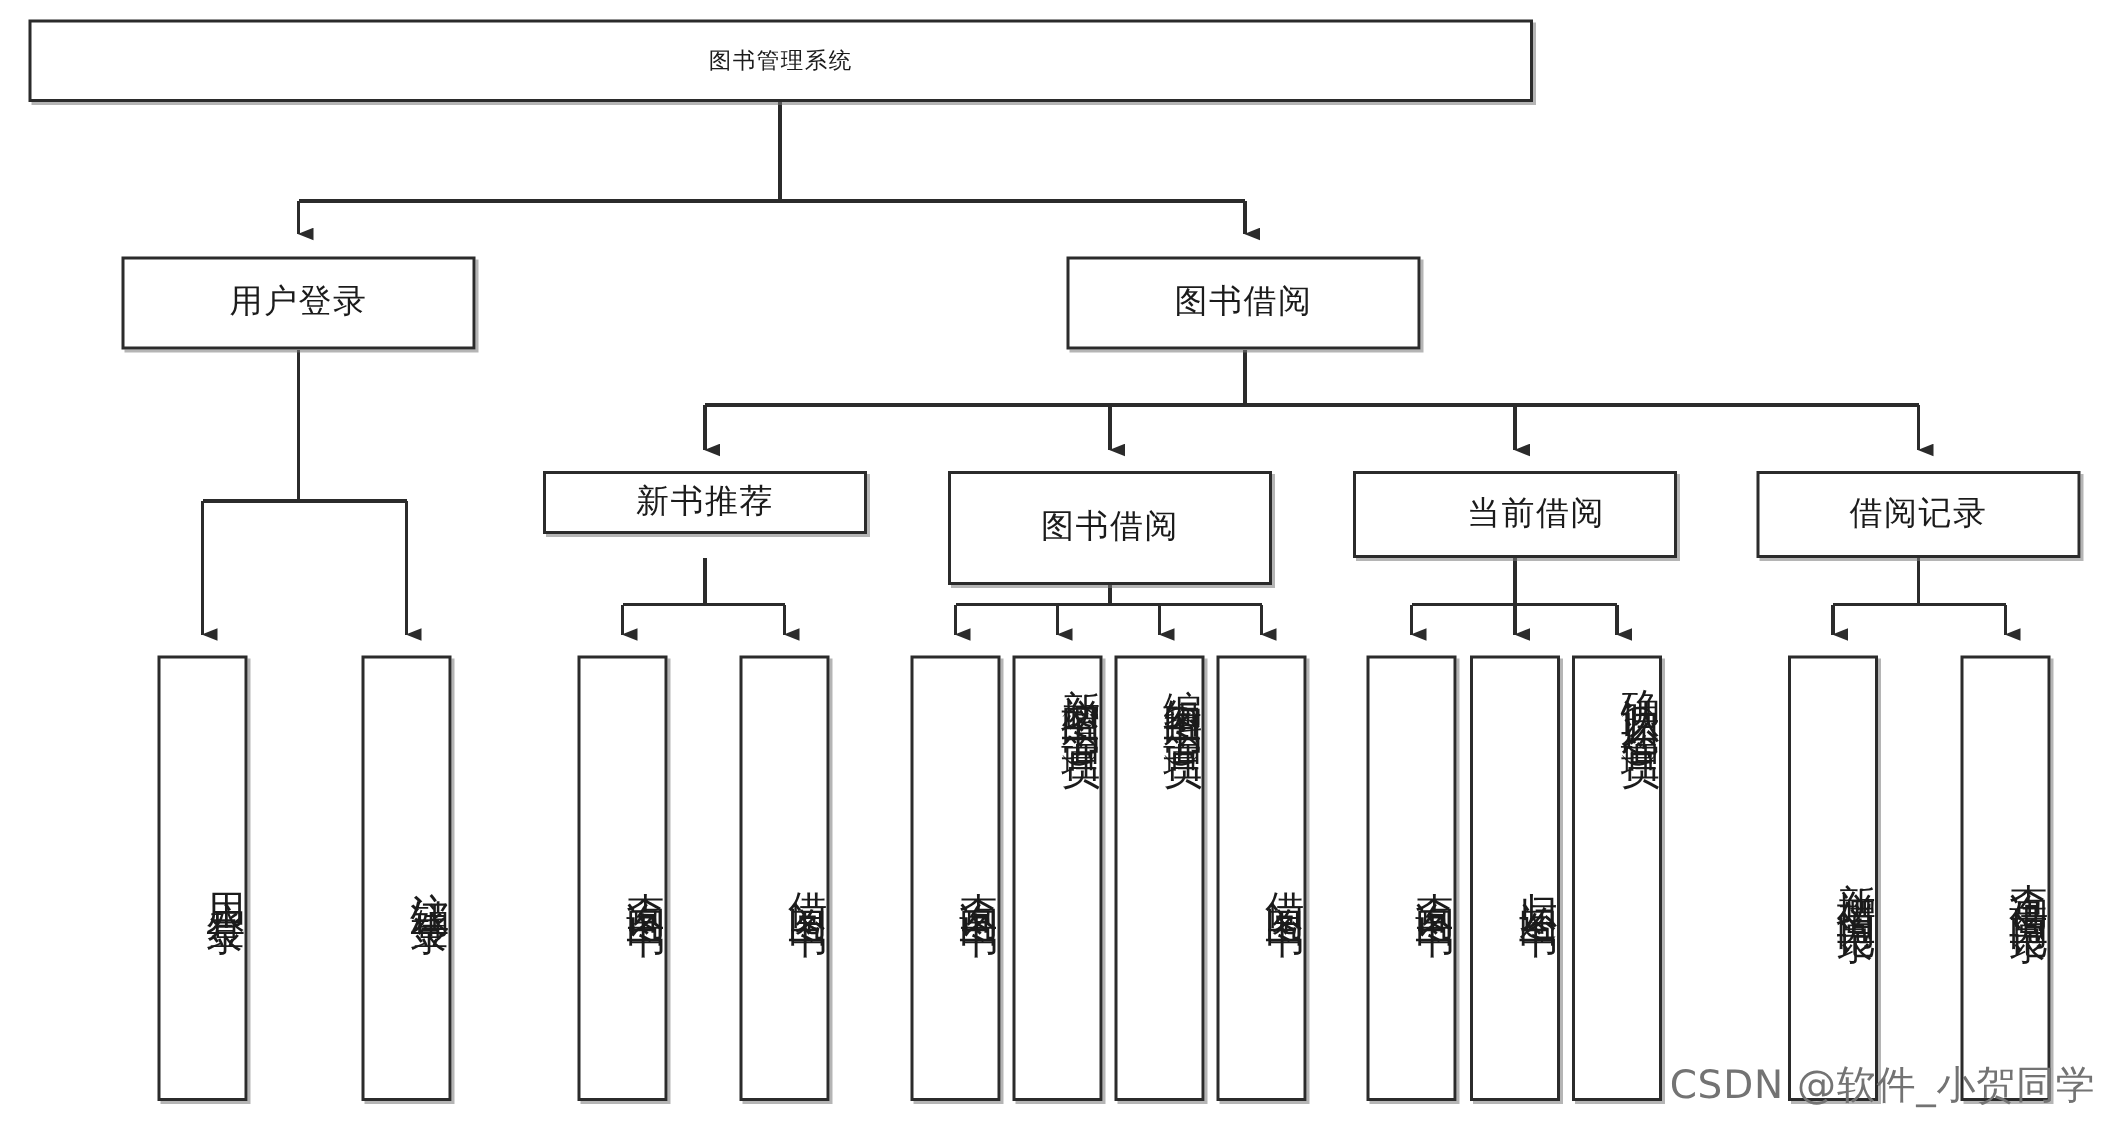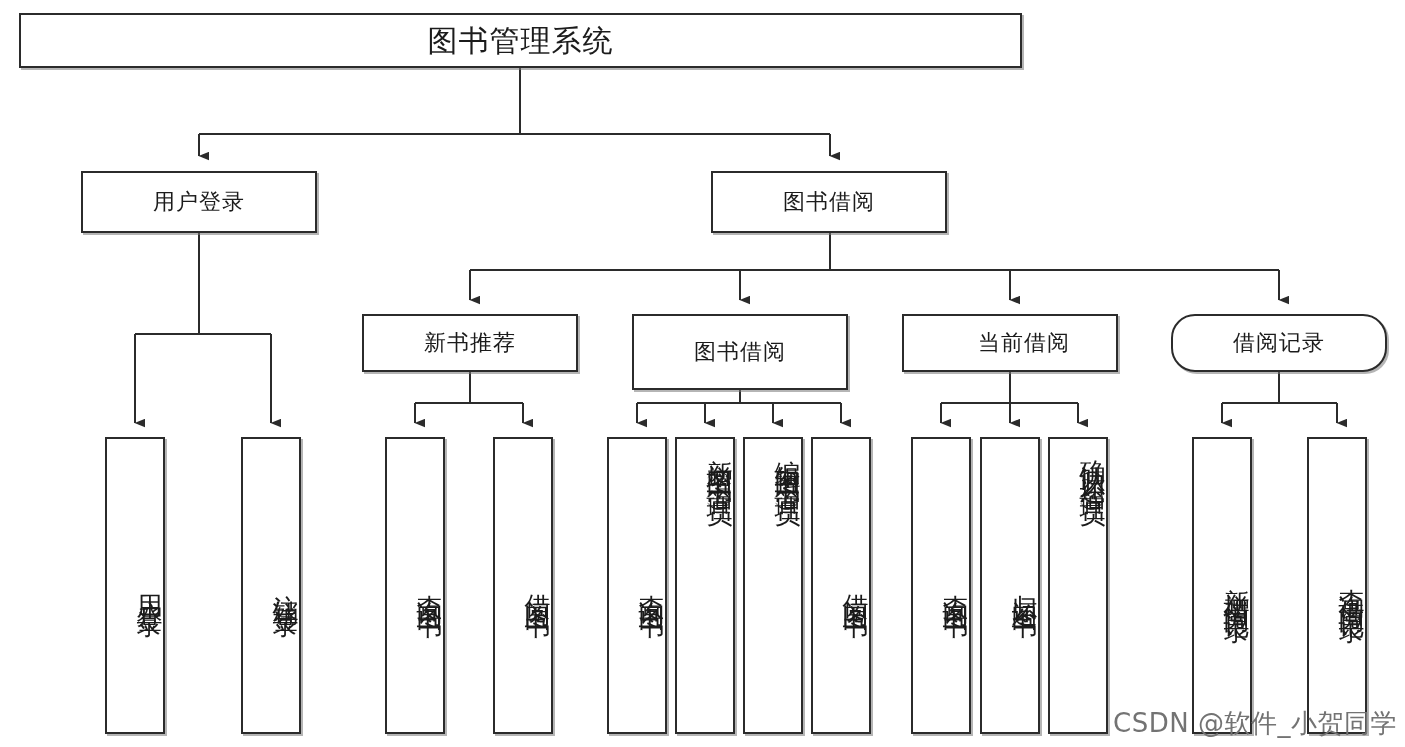--- a/index.html
+++ b/index.html
@@ -35,21 +35,21 @@
     color: #1b1b1b;
     letter-spacing: 1px;
     text-align: center;
     line-height: 1.18;
     user-select: none;
   }
   .node-horizontal .node-label {
     font-size: 22px;
   }
   .node-root .node-label {
-    font-size: 30px;
+    font-size: 15px;
   }
   .node-vertical {
     align-items: flex-start;
     padding-top: 0;
   }
   .node-vertical .node-label {
     writing-mode: vertical-rl;
     text-orientation: upright;
     font-size: 26px;
     letter-spacing: 6px;
@@ -142,30 +142,30 @@
     <span class="node-label">图书管理系统</span>
   </div>
 
   <div class="node-box node-horizontal" style="left:81px; top:171px; width:236px; height:62px;">
     <span class="node-label">用户登录</span>
   </div>
   <div class="node-box node-horizontal" style="left:711px; top:171px; width:236px; height:62px;">
     <span class="node-label">图书借阅</span>
   </div>
 
-  <div class="node-box node-horizontal" style="left:362px; top:314px; width:216px; height:58px;">
+  <div class="node-box node-horizontal" style="left:362px; top:314px; width:216px; height:42px;">
     <span class="node-label">新书推荐</span>
   </div>
   <div class="node-box node-horizontal" style="left:632px; top:314px; width:216px; height:76px;">
     <span class="node-label">图书借阅</span>
   </div>
   <div class="node-box node-horizontal" style="left:902px; top:314px; width:216px; height:58px;padding-left:28px;">
     <span class="node-label">当前借阅</span>
   </div>
-  <div class="node-box node-horizontal" style="left:1171px; top:314px; width:216px; height:58px;border-radius:24px;">
+  <div class="node-box node-horizontal" style="left:1171px; top:314px; width:216px; height:58px;">
     <span class="node-label">借阅记录</span>
   </div>
 
   <div class="node-box node-vertical v-center" style="left:105px; top:437px; width:60px; height:297px;">
     <span class="node-label">用户登录</span>
   </div>
   <div class="node-box node-vertical v-center" style="left:241px; top:437px; width:60px; height:297px;">
     <span class="node-label">注销登录</span>
   </div>
 

